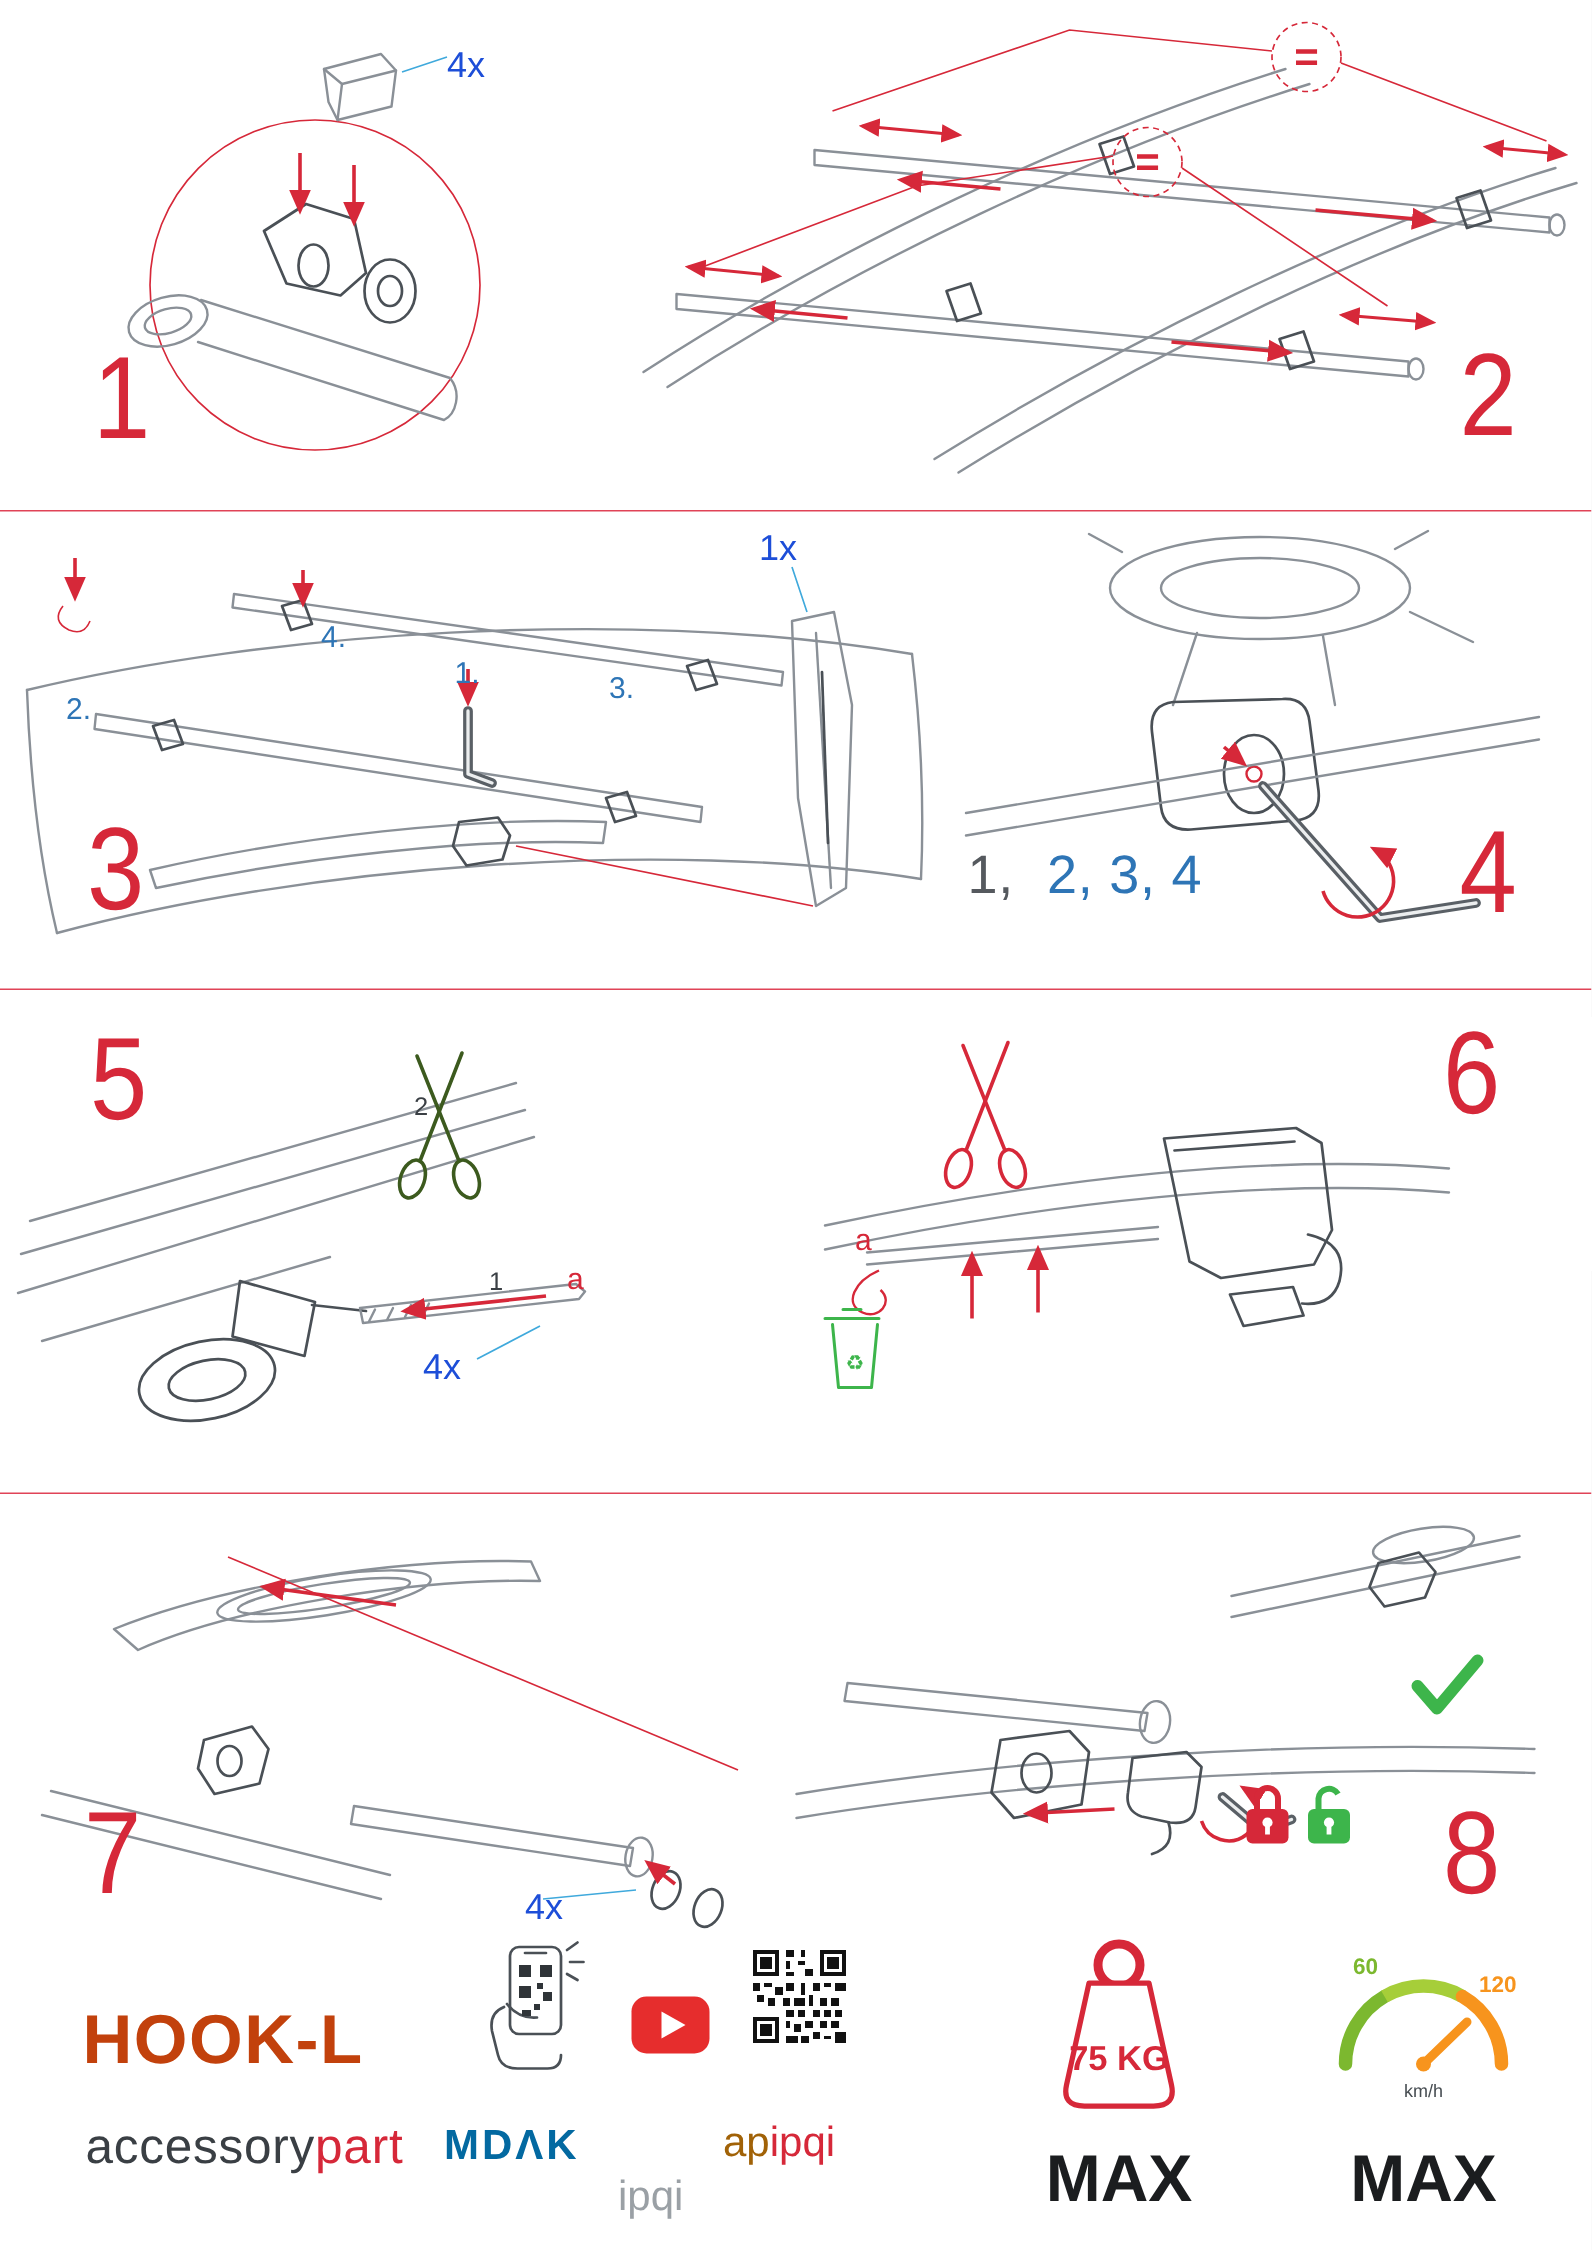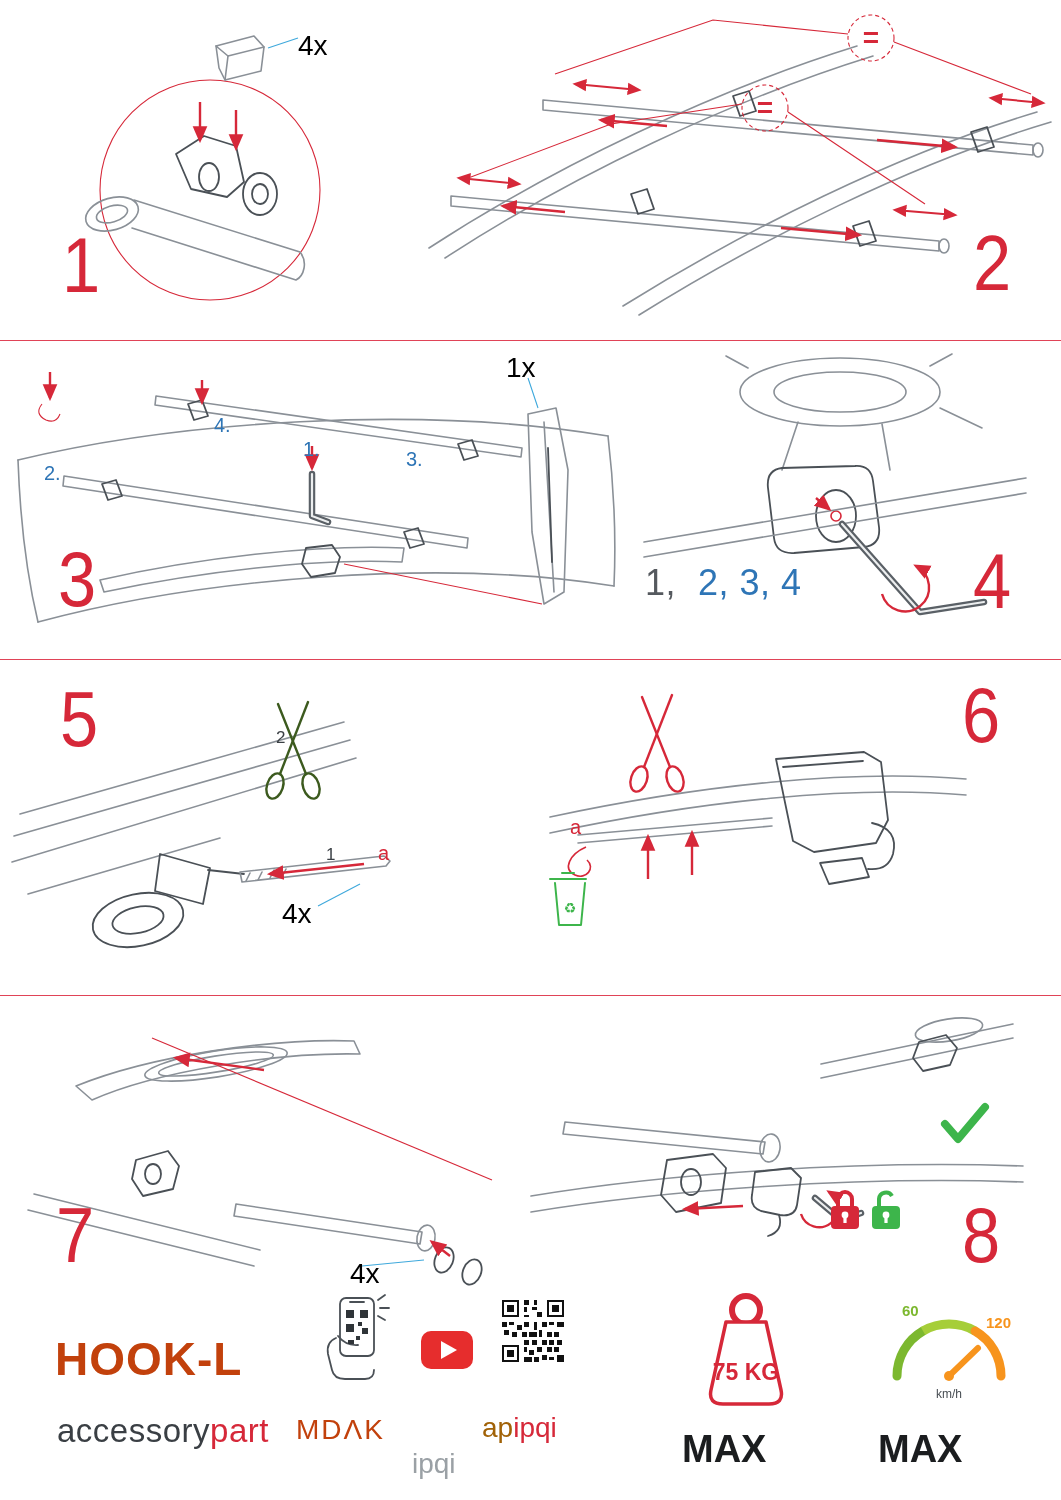--- a/index.html
+++ b/index.html
@@ -1,20 +1,20 @@
 <!DOCTYPE html>
 <html><head>
 <meta charset="utf-8">
 <style>
   *{margin:0;padding:0;box-sizing:border-box}
   body{background:#e9e9e9}
   .page{position:relative;width:1061px;height:1500px;background:#fff;font-family:"Liberation Sans",sans-serif;overflow:hidden;margin:0 auto}
   .hr{position:absolute;left:0;width:100%;border-top:1.6px solid #e04357}
   .stepnum{position:absolute;font-size:78px;line-height:1;color:#d62839;transform:scaleX(.88);transform-origin:left top}
-  .qty{position:absolute;font-size:28px;color:#000000}
+  .qty{position:absolute;font-size:24px;color:#1d4ed8}
   .lblb{position:absolute;font-size:20px;color:#2e75b6}
   .lbld{position:absolute;font-size:17px;color:#3a3f44}
   .lbla{position:absolute;font-size:20px;color:#d62839}
   .seq{position:absolute;font-size:36px;letter-spacing:.5px}
   .seq .g{color:#55595e}
   .seq .b{color:#2e75b6;margin-left:22px}
   svg{position:absolute;overflow:visible}
   .ln{fill:none;stroke:#8a9097;stroke-width:1.6;stroke-linecap:round;stroke-linejoin:round}
   .lnd{fill:none;stroke:#4a5056;stroke-width:1.8;stroke-linecap:round;stroke-linejoin:round}
   .str-red{fill:none;stroke:#d62839;stroke-width:1.6}
@@ -30,25 +30,25 @@
   .sciss-r{fill:none;stroke:#d62839;stroke-width:2.4;stroke-linecap:round}
   .eq{font:700 28px "Liberation Sans",sans-serif;fill:#d62839}
   .recy{font:14px "DejaVu Sans",sans-serif;fill:#3db54b;stroke:none}
   .wtxt{font:700 23px "Liberation Sans",sans-serif;fill:#d62839}
   .s60{font:700 15px "Liberation Sans",sans-serif;fill:#7cb82f}
   .s120{font:700 15px "Liberation Sans",sans-serif;fill:#f7941d}
   .skmh{font:12px "Liberation Sans",sans-serif;fill:#474d52}
   .product{position:absolute;font-size:46px;font-weight:700;color:#c2410c;letter-spacing:1px}
   .brand{position:absolute;font-size:33px;font-weight:400;letter-spacing:.5px}
   .brand .a{color:#3a3f44}.brand .p{color:#d62839}
-  .mdak{position:absolute;font-size:28px;font-weight:400;color:#c2410c;letter-spacing:2px}
+  .mdak{position:absolute;font-size:28px;font-weight:700;color:#0369a1;letter-spacing:2px}
   .ipqi{position:absolute;font-size:28px;color:#9aa0a5}
   .apline{position:absolute;font-size:28px}
   .apline .a{color:#a16207}.apline .l{color:#d62839}
-  .maxlbl{position:absolute;font-size:38px;font-weight:700;color:#1b1d1f;}
+  .maxlbl{position:absolute;font-size:44px;font-weight:700;color:#1b1d1f;text-align:center}
 </style>
 </head>
 <body>
 
 <div class="page">
 
   <svg width="0" height="0" style="left:0;top:0" aria-hidden="true">
     <defs>
       <marker id="mr" viewBox="0 0 8 8" markerWidth="7" markerHeight="7" refX="6.5" refY="4" orient="auto-start-reverse" markerUnits="strokeWidth">
         <path d="M0,0.5 L8,4 L0,7.5 Z" fill="#d62839"></path>

